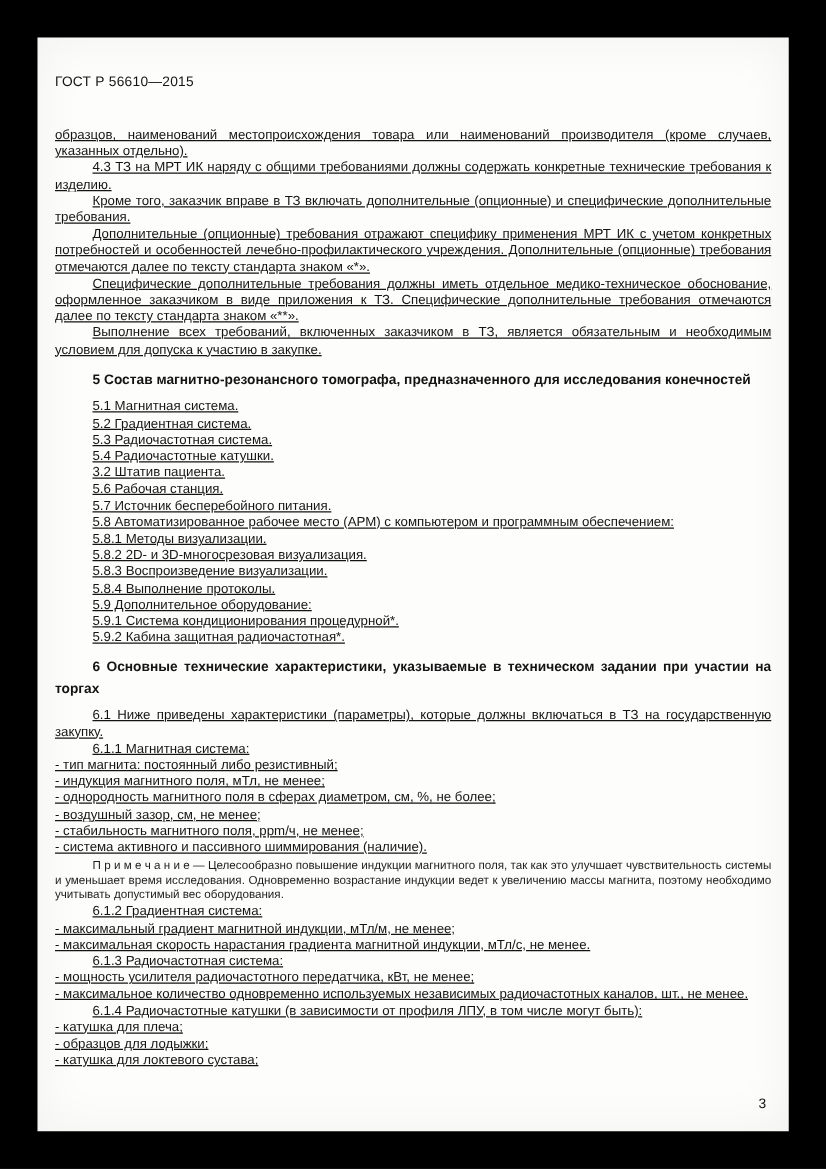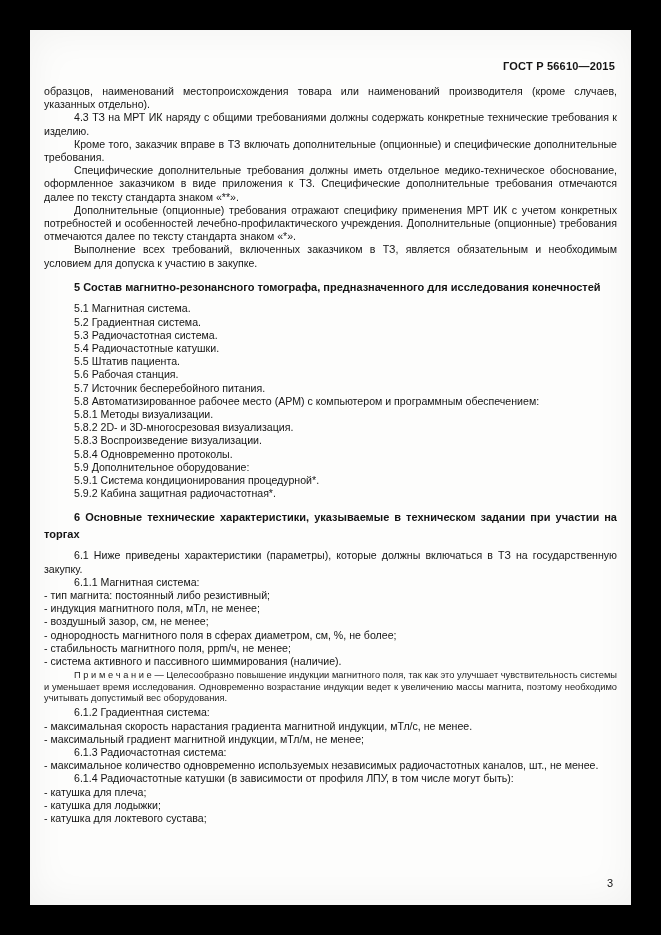--- a/index.html
+++ b/index.html
@@ -14,32 +14,33 @@
     width: 601px;
     height: 875px;
     margin: 30px auto;
     background: #fdfdfc;
     color: #141414;
     padding: 30px 14px 18px 14px;
     position: relative;
     box-shadow: inset 0 0 40px rgba(0,0,0,0.05);
   }
   .doc-header {
-    text-align: right;
-    font-weight: bold;
+    text-align: left;
+    font-weight: normal;
     font-size: 11px;
     letter-spacing: 0.2px;
-    margin-bottom: 13px;
+    margin-bottom: 30px;
     padding-right: 2px;
   }
   .doc-body { }
   .p {
     font-size: 10.6px;
     line-height: 13.2px;
     text-align: justify;
+    text-decoration: underline;
   }
   .ind { text-indent: 30px; }
   .list { text-indent: 0; }
   .h {
     font-size: 11px;
     font-weight: bold;
     line-height: 16.5px;
     text-align: justify;
     text-indent: 30px;
     margin: 9px 0 7px 0;
@@ -62,54 +63,55 @@
 </head>
 <body>
 
 <div class="page">
   <div class="doc-header">ГОСТ Р 56610—2015</div>
 
   <div class="doc-body">
       <div class="p">образцов, наименований местопроисхождения товара или наименований производителя (кроме случаев, указанных отдельно).</div>
       <div class="p ind">4.3 ТЗ на МРТ ИК наряду с общими требованиями должны содержать конкретные технические требования к изделию.</div>
       <div class="p ind">Кроме того, заказчик вправе в ТЗ включать дополнительные (опционные) и специфические дополнительные требования.</div>
+      <div class="p ind">Дополнительные (опционные) требования отражают специфику применения МРТ ИК с учетом конкретных потребностей и особенностей лечебно-профилактического учреждения. Дополнительные (опционные) требования отмечаются далее по тексту стандарта знаком «*».</div>
       <div class="p ind">Специфические дополнительные требования должны иметь отдельное медико-техническое обоснование, оформленное заказчиком в виде приложения к ТЗ. Специфические дополнительные требования отмечаются далее по тексту стандарта знаком «**».</div>
-      <div class="p ind">Дополнительные (опционные) требования отражают специфику применения МРТ ИК с учетом конкретных потребностей и особенностей лечебно-профилактического учреждения. Дополнительные (опционные) требования отмечаются далее по тексту стандарта знаком «*».</div>
       <div class="p ind">Выполнение всех требований, включенных заказчиком в ТЗ, является обязательным и необходимым условием для допуска к участию в закупке.</div>
       <div class="h">5 Состав магнитно-резонансного томографа, предназначенного для исследования конечностей</div>
       <div class="p ind">5.1 Магнитная система.</div>
       <div class="p ind">5.2 Градиентная система.</div>
       <div class="p ind">5.3 Радиочастотная система.</div>
       <div class="p ind">5.4 Радиочастотные катушки.</div>
-      <div class="p ind">5.5 Штатив пациента.</div>
+      <div class="p ind">3.2 Штатив пациента.</div>
       <div class="p ind">5.6 Рабочая станция.</div>
       <div class="p ind">5.7 Источник бесперебойного питания.</div>
       <div class="p ind">5.8 Автоматизированное рабочее место (АРМ) с компьютером и программным обеспечением:</div>
       <div class="p ind">5.8.1 Методы визуализации.</div>
       <div class="p ind">5.8.2 2D- и 3D-многосрезовая визуализация.</div>
       <div class="p ind">5.8.3 Воспроизведение визуализации.</div>
-      <div class="p ind">5.8.4 Одновременно протоколы.</div>
+      <div class="p ind">5.8.4 Выполнение протоколы.</div>
       <div class="p ind">5.9 Дополнительное оборудование:</div>
       <div class="p ind">5.9.1 Система кондиционирования процедурной*.</div>
       <div class="p ind">5.9.2 Кабина защитная радиочастотная*.</div>
       <div class="h">6 Основные технические характеристики, указываемые в техническом задании при участии на торгах</div>
       <div class="p ind">6.1 Ниже приведены характеристики (параметры), которые должны включаться в ТЗ на государственную закупку.</div>
       <div class="p ind">6.1.1 Магнитная система:</div>
       <div class="p list">- тип магнита: постоянный либо резистивный;</div>
       <div class="p list">- индукция магнитного поля, мТл, не менее;</div>
+      <div class="p list">- однородность магнитного поля в сферах диаметром, см, %, не более;</div>
       <div class="p list">- воздушный зазор, см, не менее;</div>
-      <div class="p list">- однородность магнитного поля в сферах диаметром, см, %, не более;</div>
       <div class="p list">- стабильность магнитного поля, ppm/ч, не менее;</div>
       <div class="p list">- система активного и пассивного шиммирования (наличие).</div>
       <div class="note">П р и м е ч а н и е  —  Целесообразно повышение индукции магнитного поля, так как это улучшает чувствительность системы и уменьшает время исследования. Одновременно возрастание индукции ведет к увеличению массы магнита, поэтому необходимо учитывать допустимый вес оборудования.</div>
       <div class="p ind">6.1.2 Градиентная система:</div>
+      <div class="p list">- максимальный градиент магнитной индукции, мТл/м, не менее;</div>
       <div class="p list">- максимальная скорость нарастания градиента магнитной индукции, мТл/с,  не менее.</div>
-      <div class="p list">- максимальный градиент магнитной индукции, мТл/м, не менее;</div>
       <div class="p ind">6.1.3 Радиочастотная система:</div>
+      <div class="p list">- мощность усилителя радиочастотного передатчика, кВт, не менее;</div>
       <div class="p list">- максимальное количество одновременно используемых независимых радиочастотных каналов, шт., не менее.</div>
       <div class="p ind">6.1.4 Радиочастотные катушки (в зависимости от профиля ЛПУ, в том числе могут быть):</div>
       <div class="p list">- катушка для плеча;</div>
-      <div class="p list">- катушка для лодыжки;</div>
+      <div class="p list">- образцов для лодыжки;</div>
       <div class="p list">- катушка для локтевого сустава;</div>
     </div>
 
   <div class="page-number">3</div>
 </div>
 
 </body></html>

